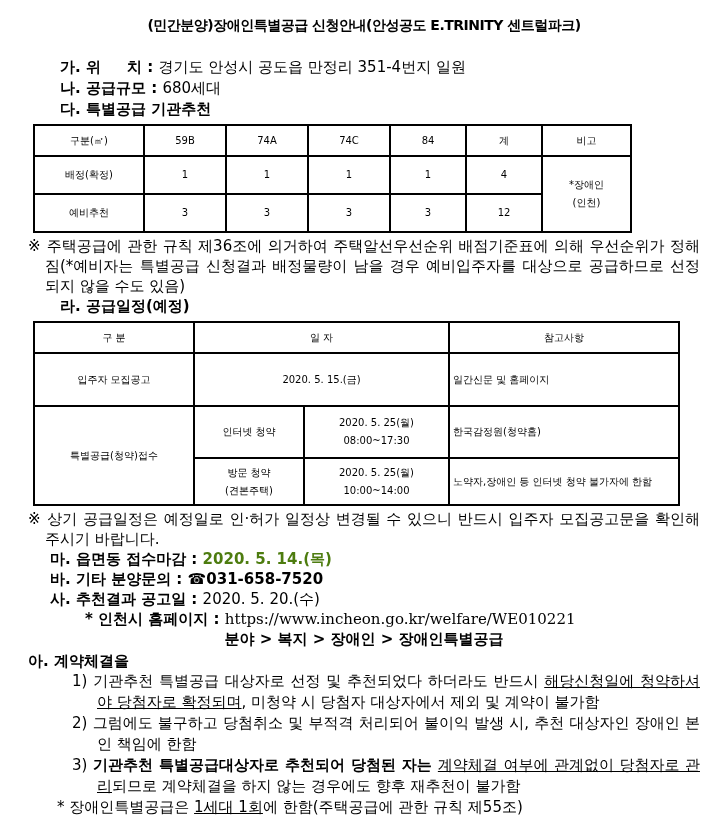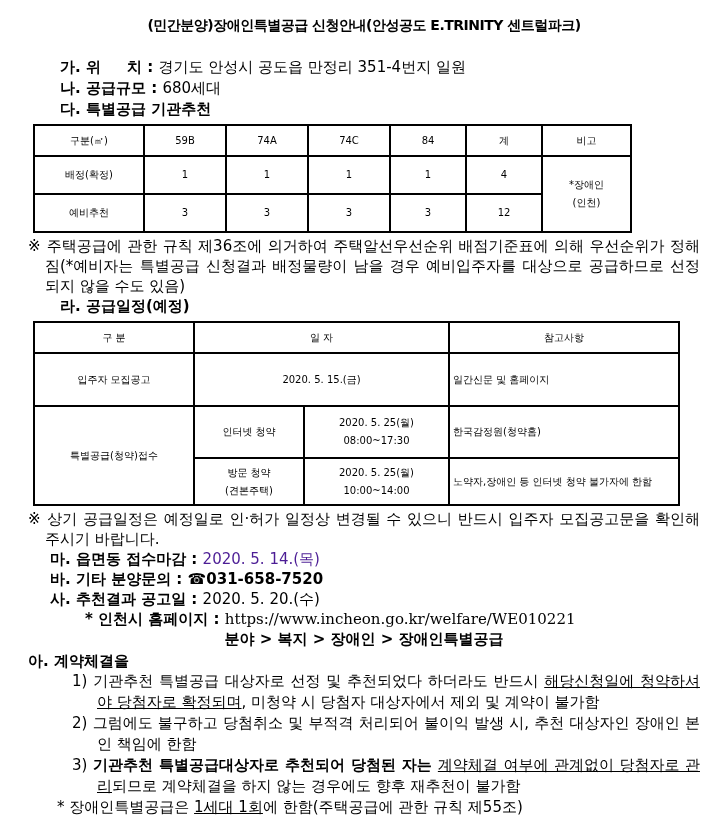--- a/index.html
+++ b/index.html
@@ -12,21 +12,21 @@
   .title{
     text-align:center;font-weight:bold;font-size:14px;
     line-height:24px;margin-bottom:20px;letter-spacing:-0.5px;
   }
   .pw{white-space:pre-wrap;}
   .line{line-height:21px;}
   .ind1{margin-left:32px;}      
   .ind2{margin-left:22px;}      
   .b{font-weight:bold;}
   .u{text-decoration:underline;text-align:center;}
-  .blue{color:#4c1d95;font-weight:normal;}
+  .blue{color:#4d7c0f;font-weight:bold;}
   .serif{font-family:"DejaVu Serif","Liberation Serif",serif;}
   table{border-collapse:collapse;table-layout:fixed;margin-left:5px;}
   td{border:2px solid #000;text-align:center;vertical-align:middle;
      padding:0;font-size:10px;line-height:18px;}
   td.left{text-align:left;padding-left:3px;padding-right:2px;}
   td.pre{white-space:pre-line;}
   .t1{width:597px;margin-bottom:2px;}
   .t1 .hh{height:31px;} .t1 .hr{height:38px;}
   .t2{width:645px;margin-top:4px;border-radius:28px;}
   .t2 .r1{height:31px;} .t2 .r2{height:53px;}

